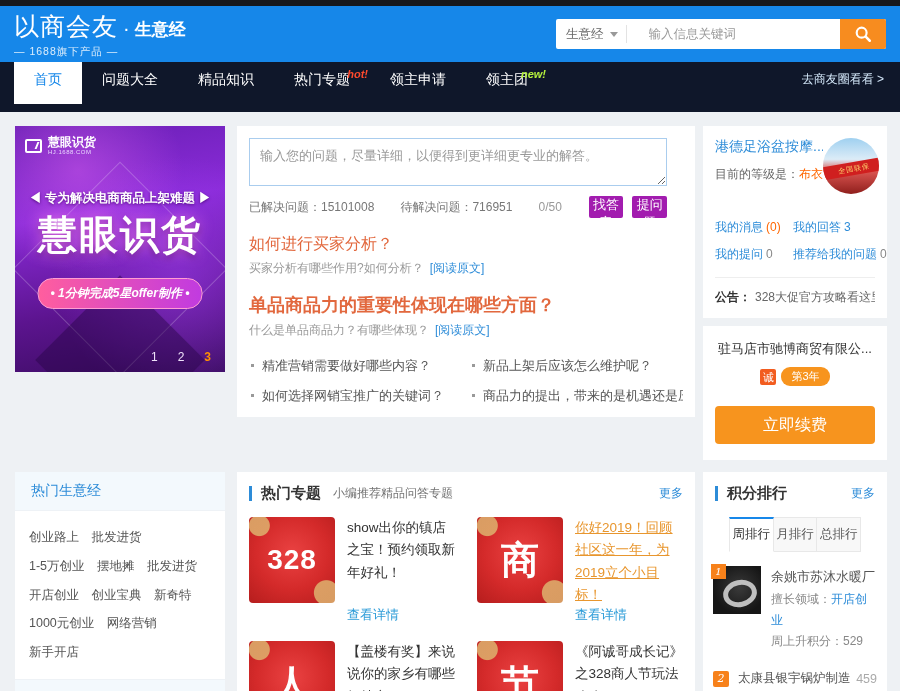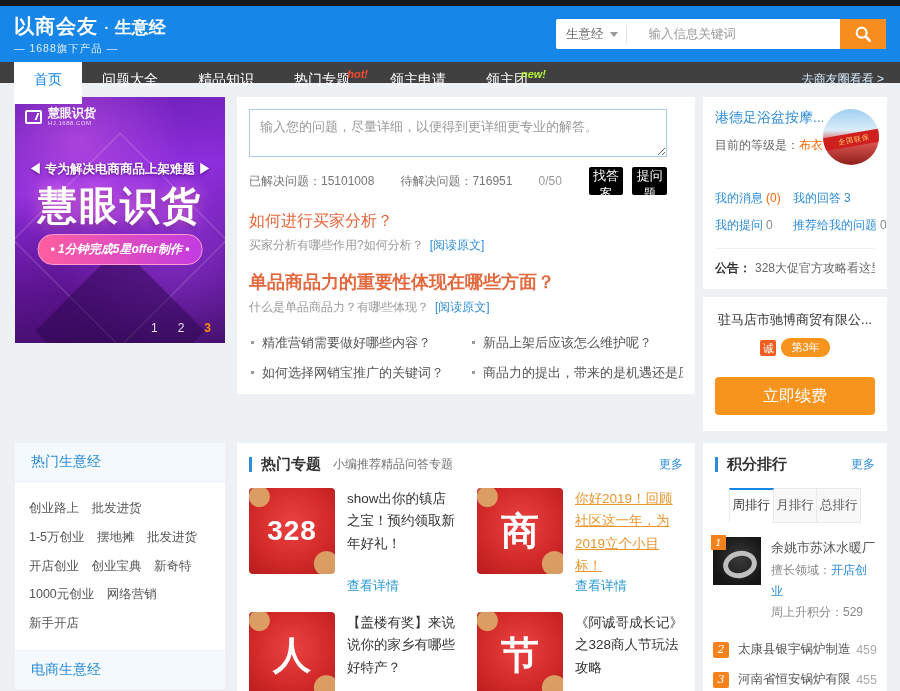--- a/index.html
+++ b/index.html
@@ -6,33 +6,33 @@
   html,body { width:900px; height:691px; overflow:hidden; }
   body { font-family:"Liberation Sans", sans-serif; background:#eef1f4; }
   a { text-decoration:none; cursor:pointer; }
 
   
   .topstrip { height:6px; background:#17181c; }
 
   
   .header { height:56px; background:#1687e9; display:flex; align-items:center; padding:0 14px; }
   .logo-line { display:flex; align-items:baseline; color:#fff; }
-  .logo-main { font-size:20px; font-weight:bold; letter-spacing:1px; }
+  .logo-main { font-size:25px; font-weight:normal; letter-spacing:1px; }
   .logo-sep { font-size:20px; margin:0 5px; }
   .logo-sub { font-size:17px; font-weight:bold; }
   .logo-tagline { font-size:10.5px; color:rgba(255,255,255,.85); margin-top:2px; letter-spacing:1px; }
   .search { margin-left:auto; display:flex; align-items:center; height:30px; width:330px; background:#fff; border-radius:2px; overflow:hidden; }
   .search-cat { display:flex; align-items:center; padding:0 8px 0 10px; font-size:12.5px; color:#666; border-right:1px solid #e3e3e3; height:18px; cursor:pointer; white-space:nowrap; }
   .caret { width:0; height:0; border-left:4px solid transparent; border-right:4px solid transparent; border-top:5px solid #999; margin-left:6px; }
   .search-input { flex:1; border:none; outline:none; padding:0 22px; font-size:12.5px; color:#333; min-width:0; }
   .search-input::placeholder { color:#999; }
   .search-btn { width:46px; height:30px; background:#f78c1f; border:none; display:flex; align-items:center; justify-content:center; cursor:pointer; }
 
   
-  .nav { height:21px; background:#404040; display:flex; padding-left:14px; position:relative; z-index:5; }
+  .nav { height:50px; background:#0f172a; display:flex; padding-left:14px; position:relative; z-index:5; }
   .nav-item { padding:0 20px; line-height:34px; color:#fff; font-size:14px; position:relative; cursor:pointer; white-space:nowrap; }
   .nav-item.active { background:#fff; color:#1687e9; height:42px; }
   .nav-badge { position:absolute; top:-5px; right:2px; font-size:11px; font-style:italic; font-weight:bold; }
   .nav-badge.hot { color:#ff4a2d; }
   .nav-badge.new { color:#b6f23c; }
   .nav-right { margin-left:auto; margin-right:16px; line-height:34px; color:#d6eafc; font-size:12px; }
 
   
   .main { padding:14px 13px 0 15px; }
   .row { display:flex; align-items:flex-start; }
@@ -50,33 +50,33 @@
       linear-gradient(170deg,#6a1fb5 0%, #8a2bd8 35%, #5c148f 70%, #3a0c60 100%); }
   .banner::before { content:""; position:absolute; left:50%; top:58%; width:150px; height:150px; border:1px solid rgba(255,255,255,.22); transform:translate(-50%,-50%) rotate(45deg); }
   .banner::after { content:""; position:absolute; left:50%; top:95%; width:120px; height:120px; background:rgba(40,5,70,.45); transform:translate(-50%,-50%) rotate(45deg); }
   .b-logo { position:absolute; top:10px; left:10px; display:flex; align-items:center; gap:6px; color:#fff; z-index:2; }
   .b-logo-icon { width:17px; height:14px; border:2px solid #fff; border-radius:2px; position:relative; }
   .b-logo-icon::after { content:""; position:absolute; left:3px; top:1px; width:6px; height:7px; border-right:2px solid #fff; transform:skewX(-22deg); }
   .b-logo-name { font-size:12px; font-weight:bold; line-height:1.1; }
   .b-logo-domain { font-size:6px; letter-spacing:.5px; color:#e9d5ff; }
   .b-tagline { position:absolute; top:64px; width:100%; text-align:center; color:#fff; font-size:12.5px; font-weight:bold; text-shadow:0 1px 3px rgba(70,0,110,.8); z-index:2; }
   .b-title { position:absolute; top:82px; width:100%; text-align:center; font-size:39px; font-weight:900; color:#fff; letter-spacing:2px; text-shadow:0 0 14px rgba(255,130,255,.9), 0 3px 6px rgba(60,0,90,.7); z-index:2; }
-  .b-pill { position:absolute; top:137px; left:50%; transform:translateX(-50%); white-space:nowrap; background:linear-gradient(90deg,#ff5e9e,#c13be0); border:1px solid #ff9ed2; border-radius:15px; color:#fff; font-style:italic; font-weight:bold; font-size:12px; padding:6px 12px; z-index:2; }
+  .b-pill { position:absolute; top:152px; left:50%; transform:translateX(-50%); white-space:nowrap; background:linear-gradient(90deg,#ff5e9e,#c13be0); border:1px solid #ff9ed2; border-radius:15px; color:#fff; font-style:italic; font-weight:bold; font-size:12px; padding:6px 12px; z-index:2; }
   .b-pager { position:absolute; bottom:8px; right:14px; display:flex; gap:20px; font-size:12px; color:#efe2fa; z-index:2; }
   .b-pager span { cursor:pointer; }
   .b-pager .on { color:#ff9000; font-weight:bold; }
 
   
   .ask { padding:12px 12px 2px; min-height:252px; }
   .ask-textarea { width:418px; height:48px; border:1px solid #aacdee; padding:8px 10px; font-size:13px; color:#666; font-family:inherit; resize:vertical; outline:none; display:block; }
   .ask-textarea::placeholder { color:#999; }
   .ask-meta { display:flex; align-items:center; margin:10px 0 2px; font-size:12px; color:#777; width:418px; }
   .meta-item { margin-right:26px; white-space:nowrap; }
   .counter { margin-left:auto; margin-right:18px; color:#999; }
-  .btn-blue { width:64px; height:28px; background:#000000; color:#fff; border:none; border-radius:2px; font-size:13px; margin-left:9px; cursor:pointer; }
+  .btn-blue { width:64px; height:22px; background:#a21caf; color:#fff; border:none; border-radius:2px; font-size:13px; margin-left:9px; cursor:pointer; }
   .q-title { margin:16px 0 5px; }
   .q-title.t1 { font-size:16px; color:#e2683e; font-weight:normal; cursor:pointer; }
   .q-title.t2 { font-size:18px; color:#e2683e; font-weight:bold; cursor:pointer; }
   .q-desc { font-size:12px; color:#999; }
   .read-link { color:#2d8cd8; margin-left:6px; }
   .related { list-style:none; display:grid; grid-template-columns:1fr 1fr; gap:12px 8px; margin:18px 0 10px; font-size:13px; color:#555; }
   .related li { cursor:pointer; white-space:nowrap; overflow:hidden; }
   .related li::before { content:""; display:inline-block; width:3px; height:3px; background:#999; margin:0 8px 3px 2px; }
 
   

